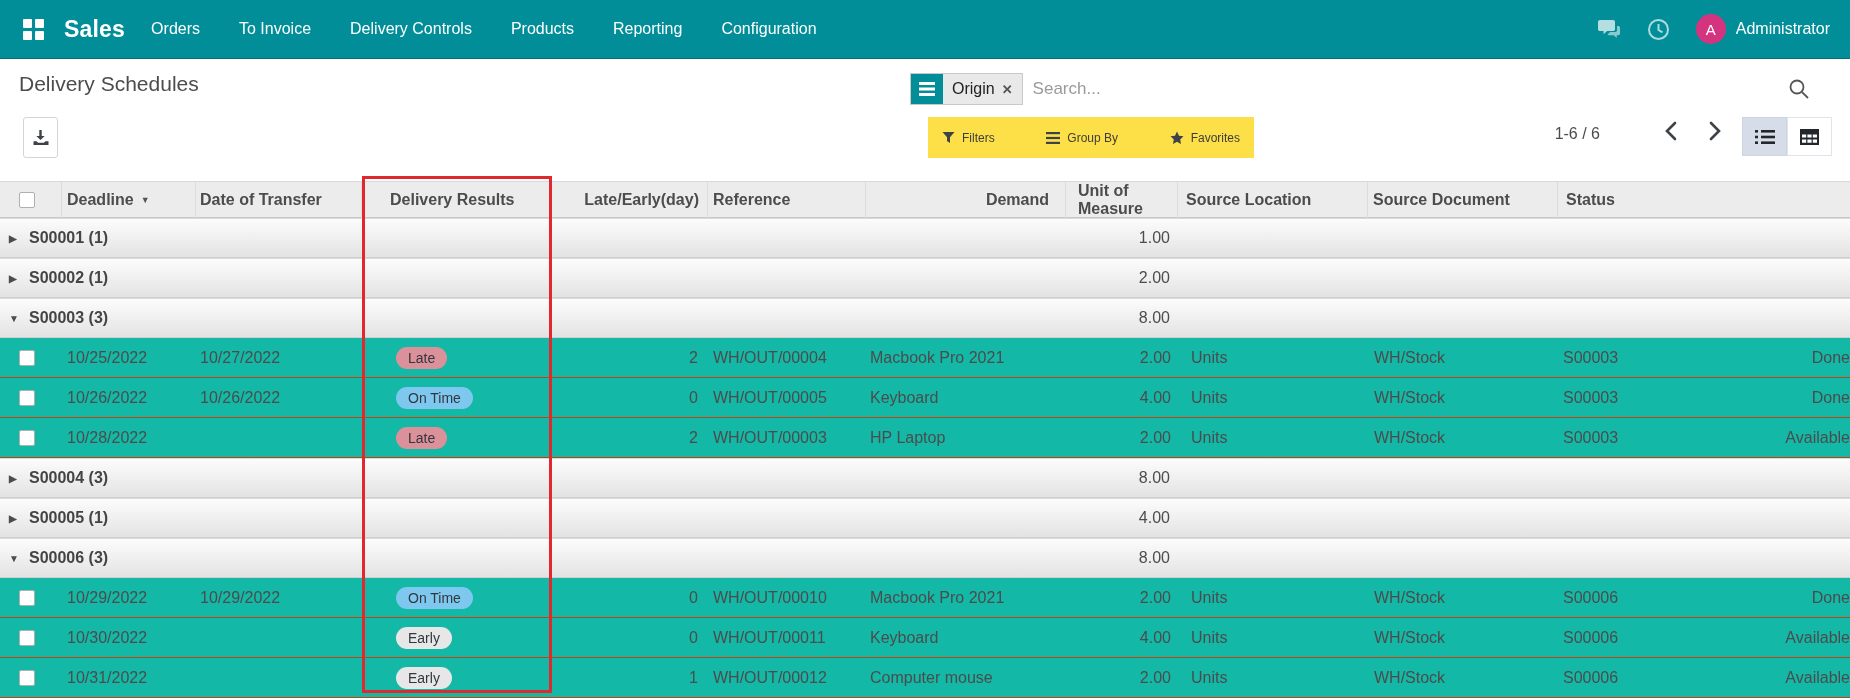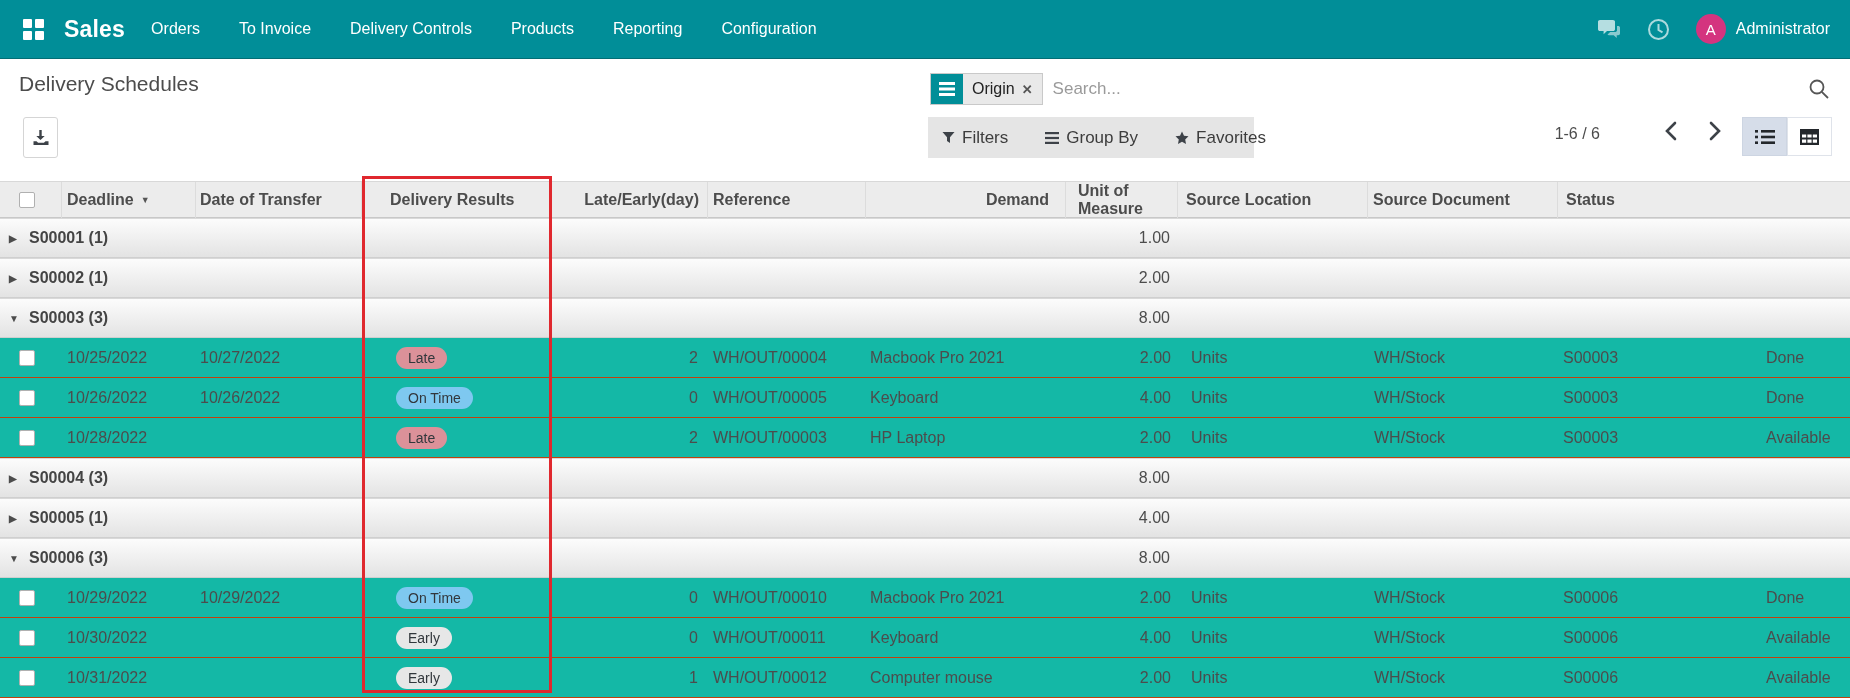--- a/index.html
+++ b/index.html
@@ -15,35 +15,35 @@
   .nav-item { cursor: pointer; white-space: nowrap; }
   .nav-right { margin-left: auto; display: flex; align-items: center; gap: 26px; }
   .nav-ico { opacity: .75; display: flex; align-items: center; }
   .avatar { width: 30px; height: 30px; border-radius: 50%; background: var(--avatar-bg, #d4347f);
     display: flex; align-items: center; justify-content: center; font-size: 15px; color: #fff; }
   .username { font-size: 16px; margin-left: -16px; }
 
   
   .control-panel { position: relative; height: 122px; background: #fff; }
   .breadcrumb { position: absolute; left: 19px; top: 13px; font-size: 21px; color: #4c4c4c; }
-  .searchbar { position: absolute; left: 930px; top: 13px; width: 900px; height: 34px; display: flex; align-items: center; }
+  .searchbar { position: absolute; left: 910px; top: 13px; width: 900px; height: 34px; display: flex; align-items: center; }
   .facet { display: flex; align-items: stretch; height: 32px; border: 1px solid #c9c9c9; background: #e9e9e9; }
   .facet-icon { width: 32px; background: var(--accent-teal, #018e98); display: flex; align-items: center; justify-content: center; }
   .facet-body { display: flex; align-items: center; gap: 7px; padding: 0 9px; font-size: 16px; color: #222; }
   .facet-x { color: #555; font-size: 13px; font-weight: 700; cursor: pointer; }
   .search-input { flex: 1; border: 0; outline: 0; font-size: 17px; padding: 0 10px; color: #444;
     font-family: "Liberation Sans", sans-serif; background: transparent; }
   .search-input::placeholder { color: #9a9a9a; }
   .mag { margin-left: auto; cursor: pointer; display: flex; }
 
   .export-btn { position: absolute; left: 23px; top: 58px; width: 35px; height: 41px; background: #fff;
     border: 1px solid #d5d5d5; border-radius: 3px; display: flex; align-items: center; justify-content: center; cursor: pointer; }
 
-  .filterbar { position: absolute; left: 928px; top: 58px; width: 326px; height: 41px; background: #e5e5e5;
-    display: flex; align-items: center; gap: 37px; padding: 0 14px; font-size: 17px; color: #3d3d3d; }
+  .filterbar { position: absolute; left: 928px; top: 58px; width: 326px; height: 41px; background: #fde047;
+    display: flex; align-items: center; gap: 37px; padding: 0 14px; font-size: 12px; color: #3d3d3d; justify-content: space-between; }
   .fbtn { display: flex; align-items: center; gap: 7px; cursor: pointer; white-space: nowrap; }
 
   .pager { position: absolute; right: 250px; top: 66px; font-size: 16px; color: #4c4c4c; }
   .pg-nav { position: absolute; right: 128px; top: 62px; display: flex; gap: 30px; }
   .pg-btn { cursor: pointer; display: flex; align-items: center; }
   .switcher { position: absolute; right: 18px; top: 58px; display: flex; }
   .sw-btn { width: 45px; height: 39px; display: flex; align-items: center; justify-content: center;
     border: 1px solid #dfe3ea; background: #fff; cursor: pointer; }
   .sw-btn.active { background: #d6dde9; border-color: #cdd5e2; }
 
@@ -65,21 +65,21 @@
     font-weight: 700; color: #444; }
   .g-caret { font-size: 10px; color: #4c4c4c; width: 12px; }
   .g-demand { grid-column: 8; text-align: right; padding-right: 8px; color: #4c4c4c; }
 
   .rrow { height: 40px; background: #14b8a6; border-bottom: 1px solid #c2410c; cursor: pointer; }
   .td { padding-left: 6px; white-space: nowrap; overflow: hidden; }
   .td.num { text-align: right; padding-right: 10px; }
   .td.c-demand { padding-right: 7px; }
   .td.c-uom { padding-left: 13px; }
   .td.c-ref { padding-left: 5px; }
-  .td.c-status { padding-left: 8px; }
+  .td.c-status { padding-left: 8px; text-align: right; }
   .cbwrap { display: flex; padding-left: 19px; }
   .checkbox { width: 16px; height: 16px; border: 1px solid #b0b0b0; border-radius: 2px; background: #fff; cursor: pointer; }
 
   .badge { display: inline-block; margin-left: 28px; padding: 3px 12px; border-radius: 12px;
     font-size: 14px; color: var(--badge-text, #33383d); }
   .badge-late { background: var(--badge-late-bg, #db9199); text-align: right; }
   .badge-ontime { background: var(--badge-ontime-bg, #7ec8f0); }
   .badge-early { background: var(--badge-early-bg, #e7e7e7); }
 
   

